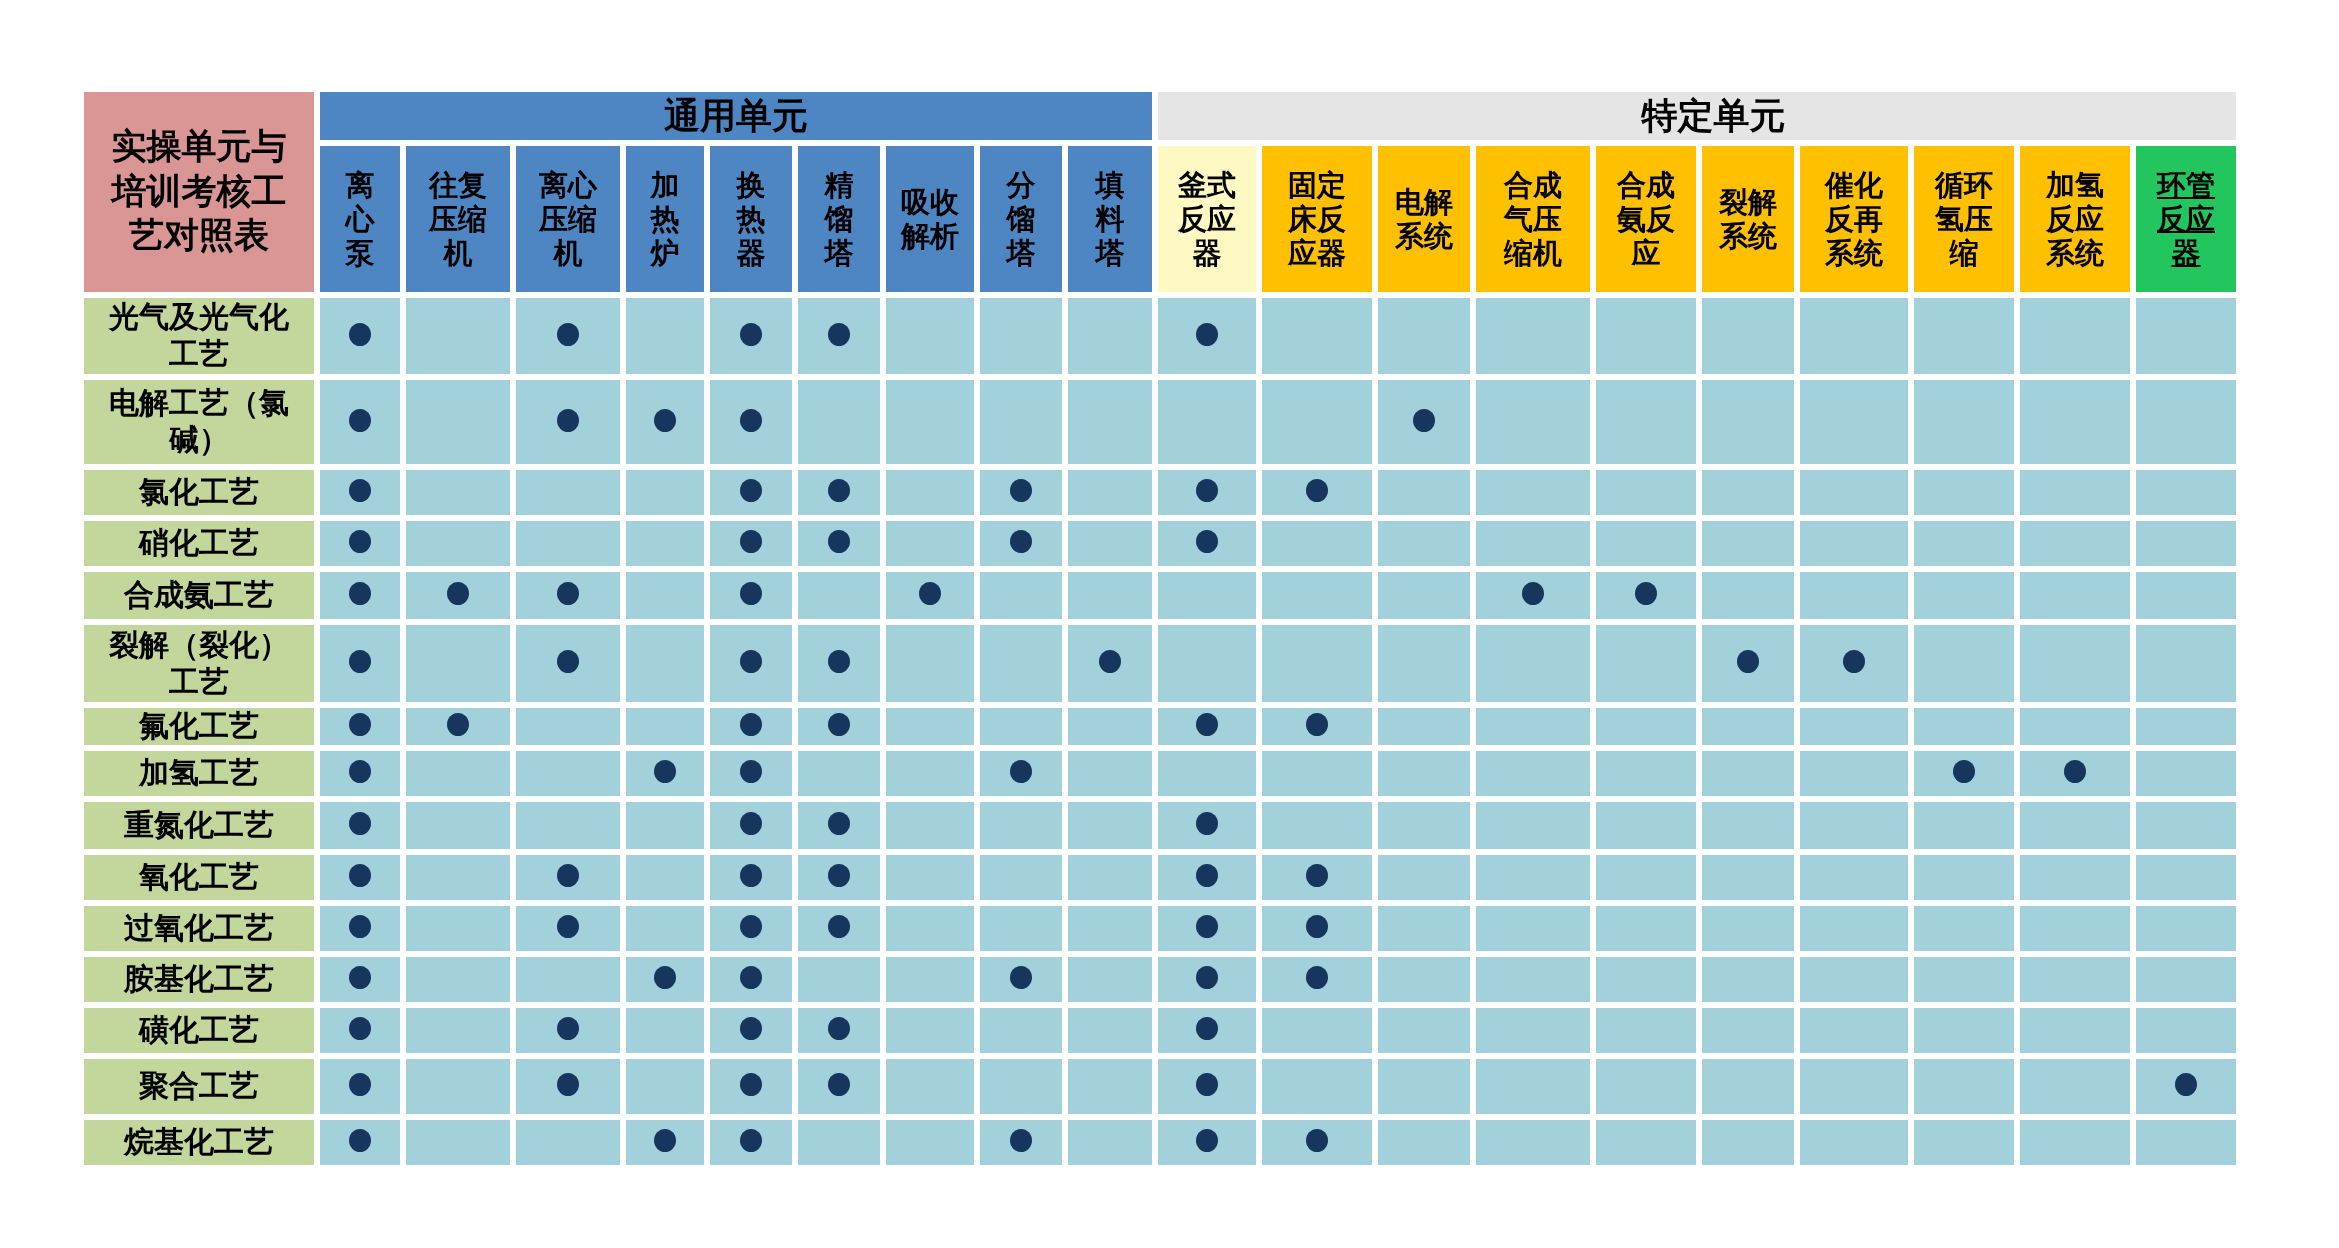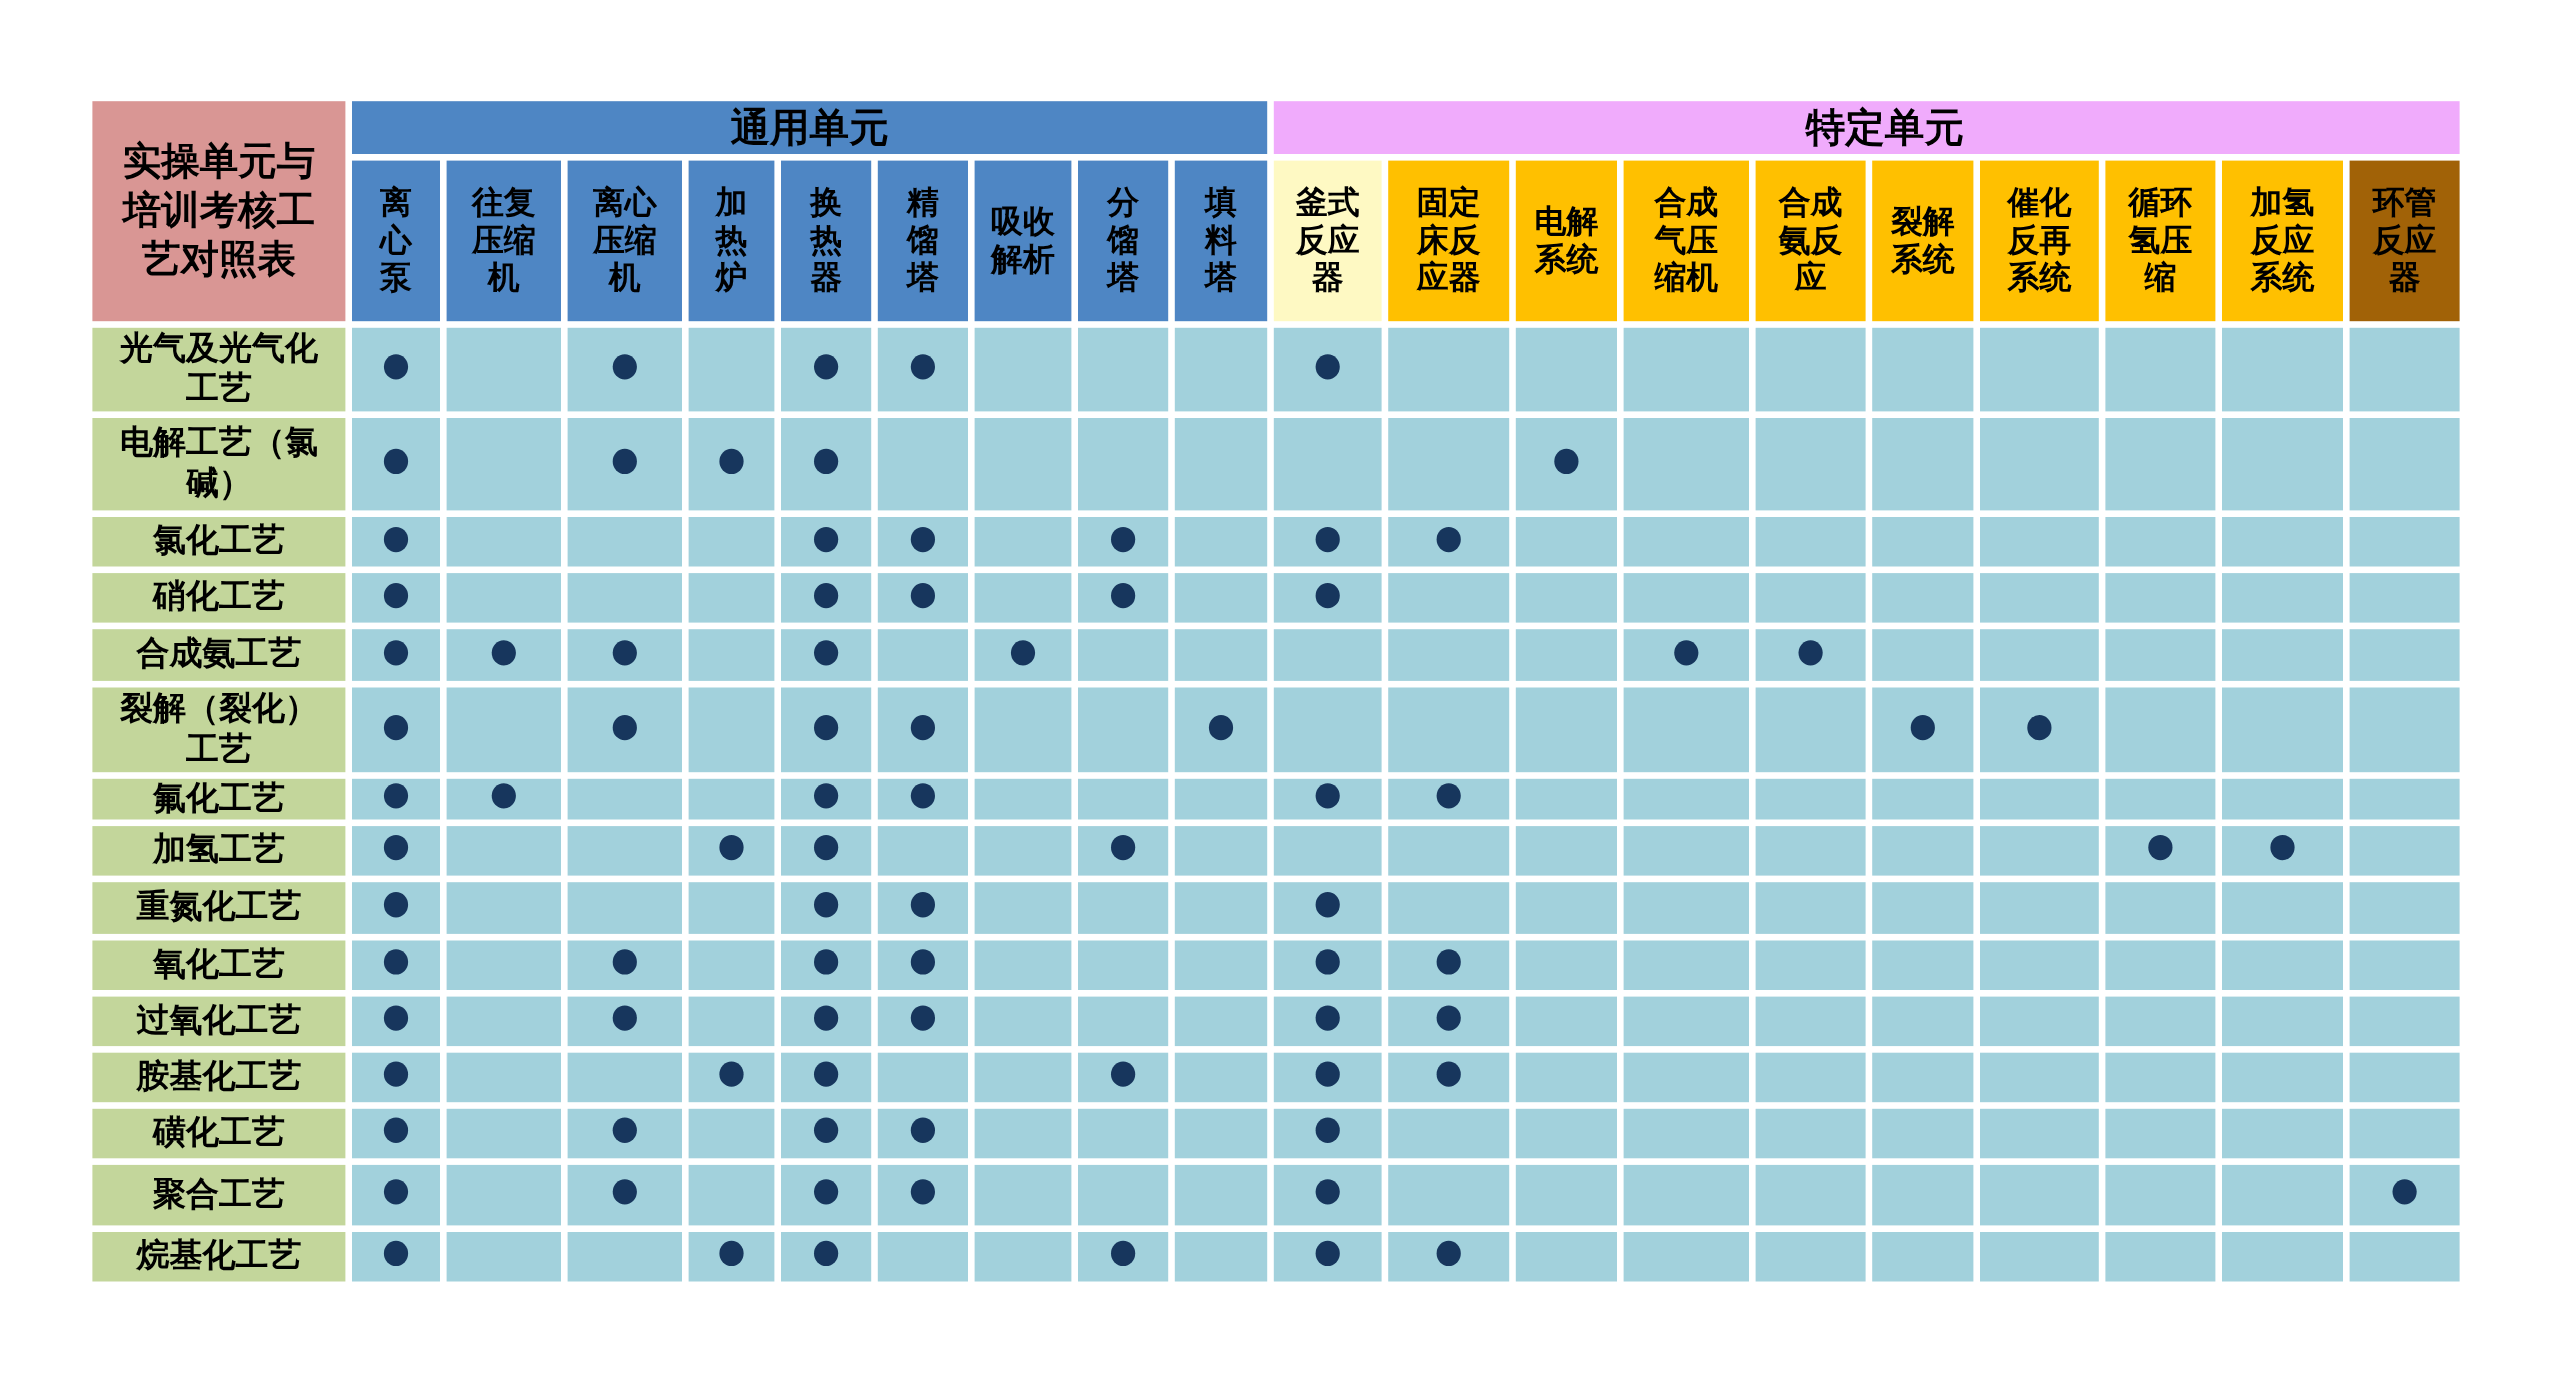--- a/index.html
+++ b/index.html
@@ -98,21 +98,21 @@
         <col style="width: 92px;">
         <col style="width: 108px;">
         <col style="width: 100px;">
         <col style="width: 110px;">
         <col style="width: 100px;">
       </colgroup>
       <tbody>
         <tr>
           <td class="title-cell" rowspan="2">实操单元与培训考核工艺对照表</td>
           <td class="group-cell" colspan="9" style="background: rgb(78, 134, 196);">通用单元</td>
-          <td class="group-cell" colspan="10" style="background: #f0abfc; padding-left: 34px;">特定单元</td>
+          <td class="group-cell" colspan="10" style="background: #e5e5e5; padding-left: 34px;">特定单元</td>
         </tr>
         <tr>
           <td class="col-cell" style="background: rgb(78, 134, 196);">
             <div>离</div>
             <div>心</div>
             <div>泵</div>
           </td>
           <td class="col-cell" style="background: rgb(78, 134, 196);">
             <div>往复</div>
             <div>压缩</div>
@@ -188,21 +188,21 @@
           <td class="col-cell" style="background: rgb(255, 192, 0);">
             <div>循环</div>
             <div>氢压</div>
             <div>缩</div>
           </td>
           <td class="col-cell" style="background: rgb(255, 192, 0);">
             <div>加氢</div>
             <div>反应</div>
             <div>系统</div>
           </td>
-          <td class="col-cell" style="background: #a16207;">
+          <td class="col-cell" style="background: #22c55e; text-decoration: underline;">
             <div>环管</div>
             <div>反应</div>
             <div>器</div>
           </td>
         </tr>
         <tr style="height: 76px;">
           <td class="row-label">光气及光气化工艺</td>
           <td class="data-cell"><span class="dot"></span></td>
           <td class="data-cell"></td>
           <td class="data-cell"><span class="dot"></span></td>

